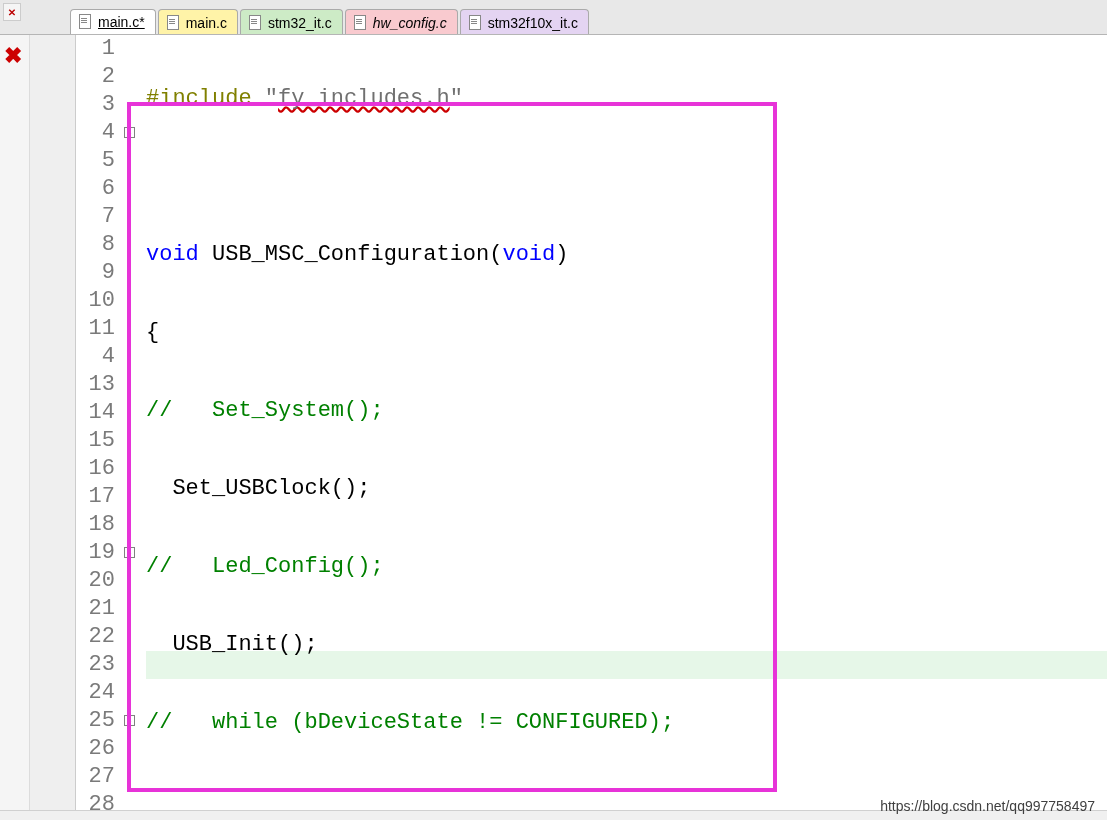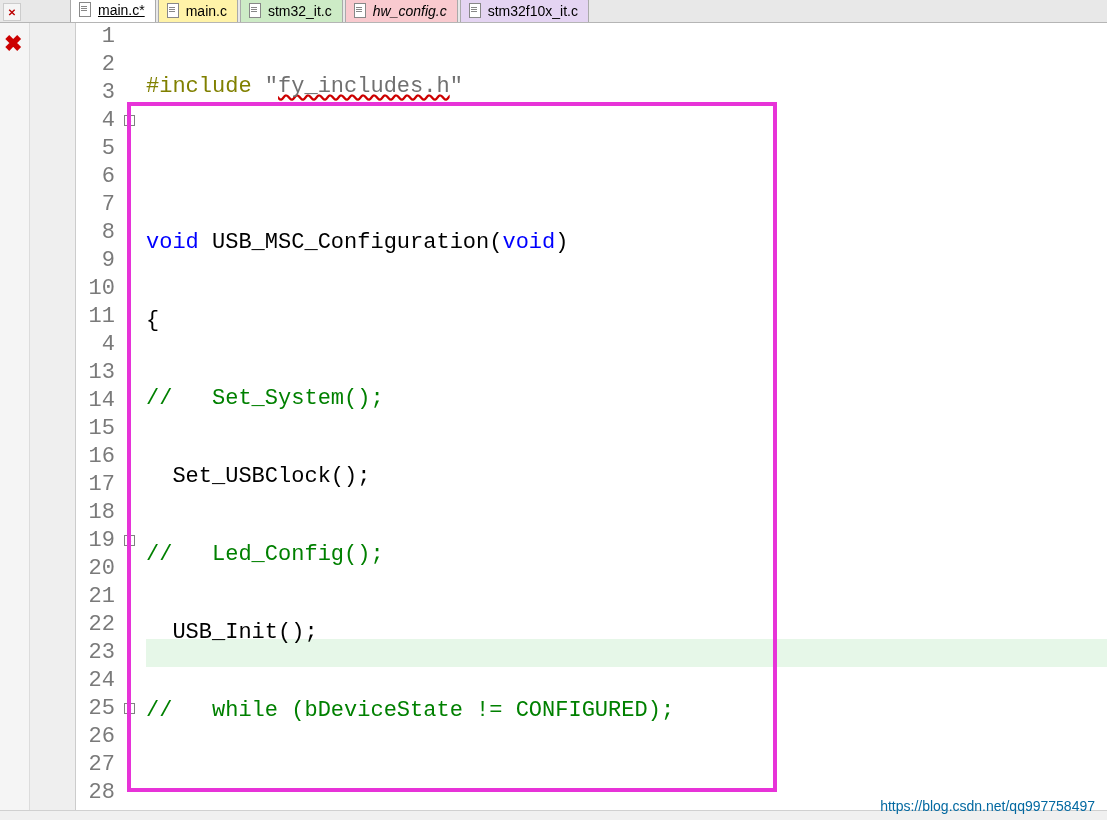--- a/index.html
+++ b/index.html
@@ -14,21 +14,21 @@
   .outer {
     display: flex;
     flex-direction: column;
     width: 100%;
     height: 100%;
     background: #e8e8e8;
   }
   .top-row {
     display: flex;
     align-items: flex-end;
-    height: 22px;
+    height: 34px;
     background: #e8e8e8;
     padding-left: 30px;
   }
   .close-btn {
     position: absolute;
     left: 3px;
     top: 3px;
     width: 18px;
     height: 18px;
     background: #f5f5f5;
@@ -197,21 +197,21 @@
     position: absolute;
     left: 0; right: 0; bottom: 0;
     height: 10px;
     background: #f0f0f0;
     border-top: 1px solid #d0d0d0;
   }
   .watermark {
     position: absolute;
     right: 12px;
     bottom: 6px;
-    color: #0369a1;
+    color: #404040;
     font-family: Arial, sans-serif;
     font-size: 14px;
     z-index: 20;
   }
   .squiggle {
     text-decoration: underline wavy #c00;
     text-decoration-skip-ink: none;
   }
 </style>
 </head>

